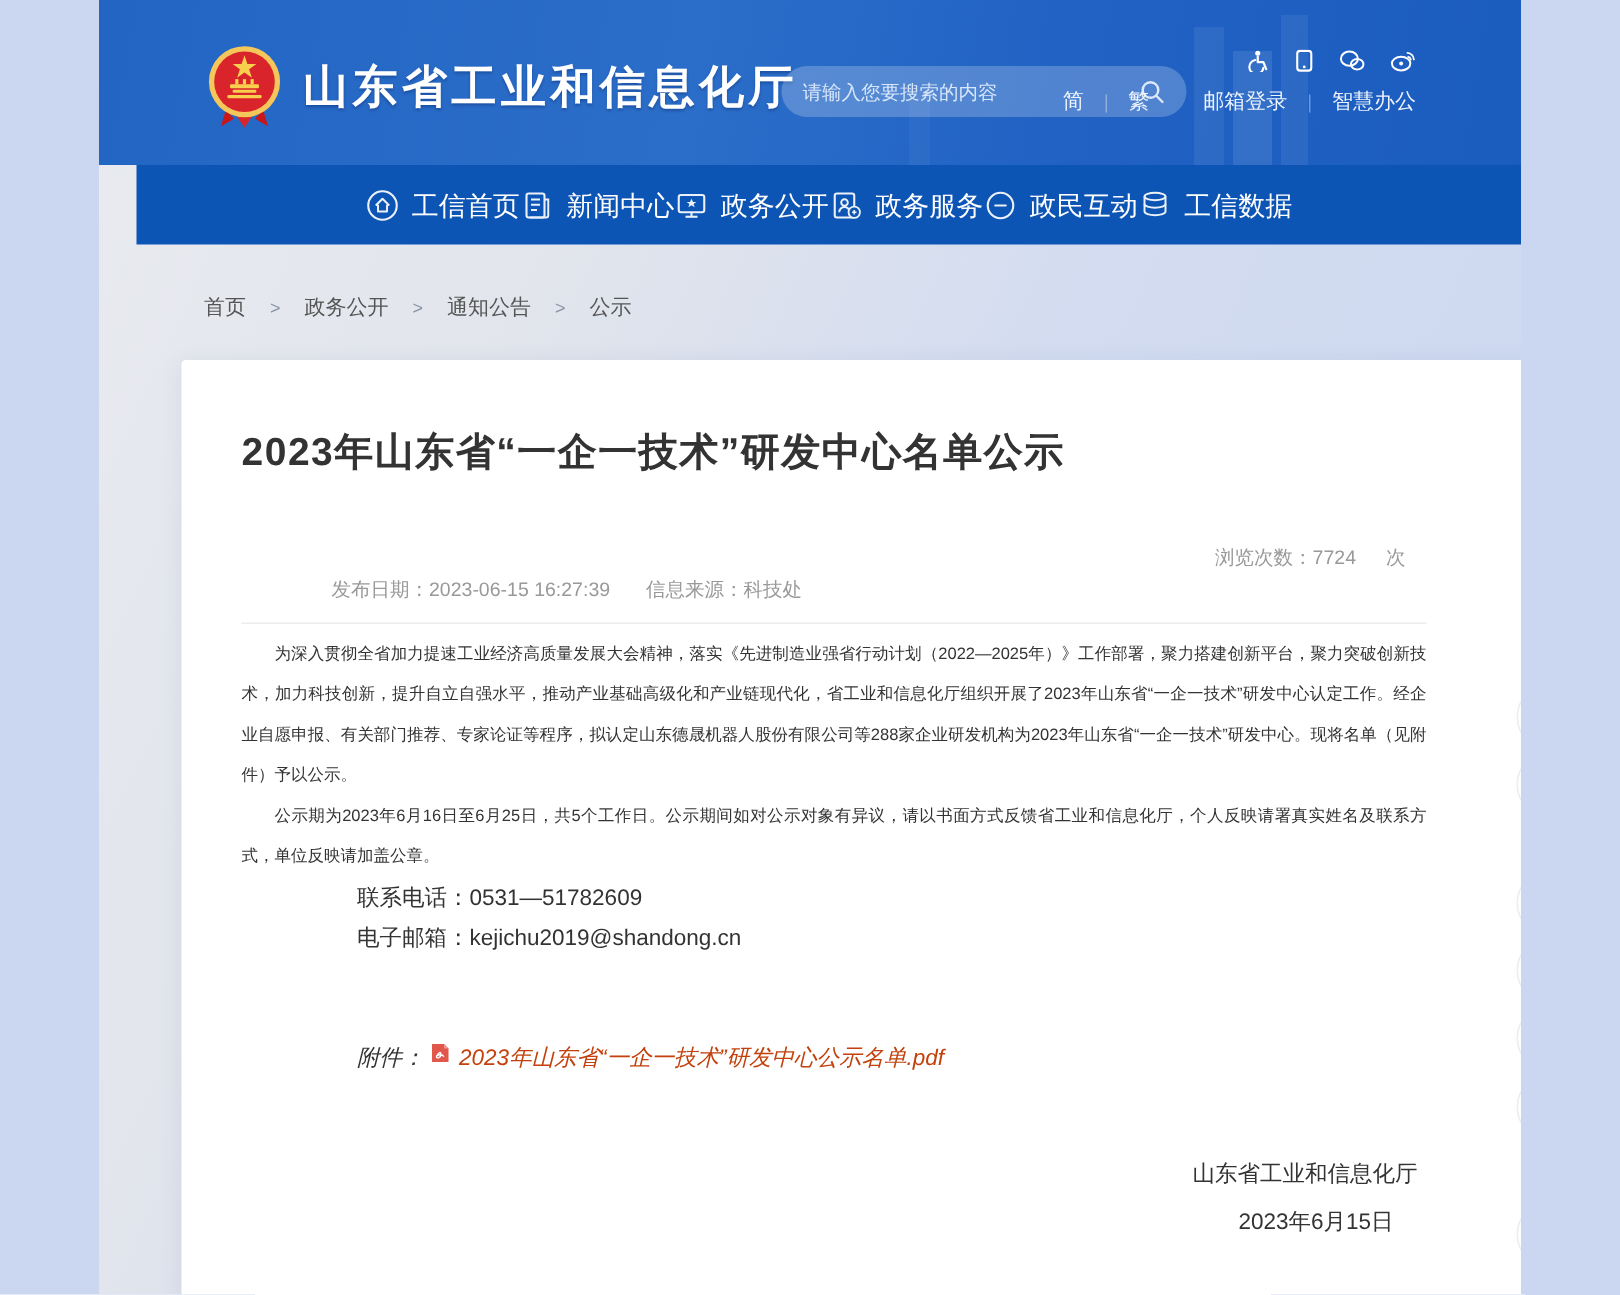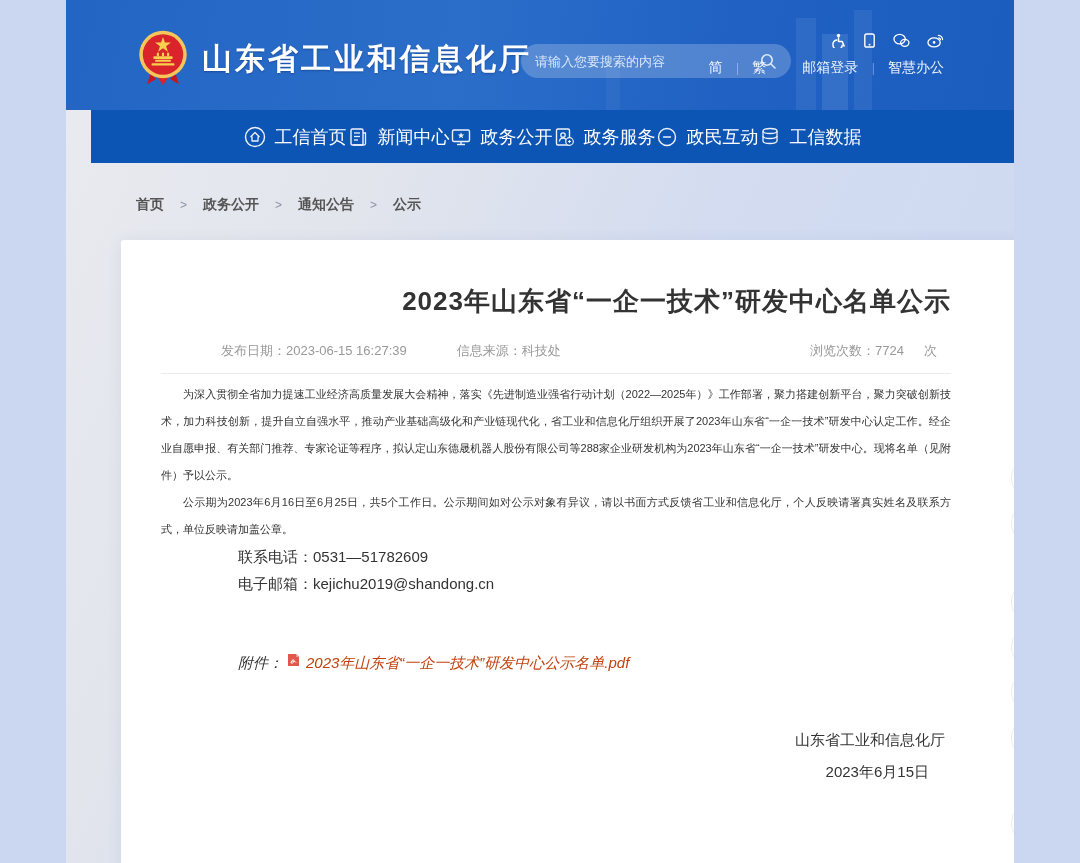--- a/index.html
+++ b/index.html
@@ -38,29 +38,29 @@
   
   .nav { position:absolute; top:110px; left:0; right:0; height:53px; background:#0d55b5;
          display:flex; align-items:center; justify-content:center; padding:0 70px;margin-left:25px; }
   .nav-item { display:flex; align-items:center; gap:9px; color:#fff; font-size:18px; cursor:pointer; }
   .nav-item svg { opacity:0.92; }
 
   
   .breadcrumb { position:absolute; top:196px; left:70px; display:flex; align-items:center; gap:16px;
                 font-size:14px; color:#555; }
   .crumb-sep { color:#8a93a6; font-size:12px; }
-  .crumb { cursor:pointer;font-weight:bold; }
+  .crumb { cursor:pointer; }
 
   
   .card { position:absolute; left:55px; top:240px; width:950px; height:650px; background:#fff;
           border-radius:3px; box-shadow:0 2px 16px rgba(45,75,145,0.09); }
   .article { position:absolute; left:40px; top:0; width:790px; }
-  .art-title { margin-top:44px; text-align:right; font-size:26px; font-weight:bold; color:#333; letter-spacing:1px; }
+  .art-title { margin-top:44px; text-align:left; font-size:26px; font-weight:bold; color:#333; letter-spacing:1px; }
   .meta { margin-top:23px; display:flex; align-items:center; font-size:13px; color:#999; padding-left:60px; }
-  .meta-left { display:flex; gap:50px; }
+  .meta-left { display:flex; gap:24px;margin-top:42px; }
   .meta-right { margin-left:auto; padding-right:14px; }
   .meta-right .unit { margin-left:20px; }
   .divider { margin-top:13px; border-top:1px solid #ececec; }
   .body-text { margin-top:7px; font-size:11px; color:#333; line-height:27px; text-align:justify; }
   .body-text p { text-indent:2em; }
   .contact { padding-left:77px; font-size:15px; color:#333; line-height:27px; }
   .attachment { margin-top:56px; padding-left:77px; font-size:15px; color:#333; display:flex; align-items:center; gap:2px;font-style:italic; }
   .attachment .file-link { color:#c2410c; cursor:pointer; }
   .pdf-icon { margin:0 4px 6px 2px; }
   .signature { margin-top:58px; text-align:right; font-size:15px; color:#333; }

